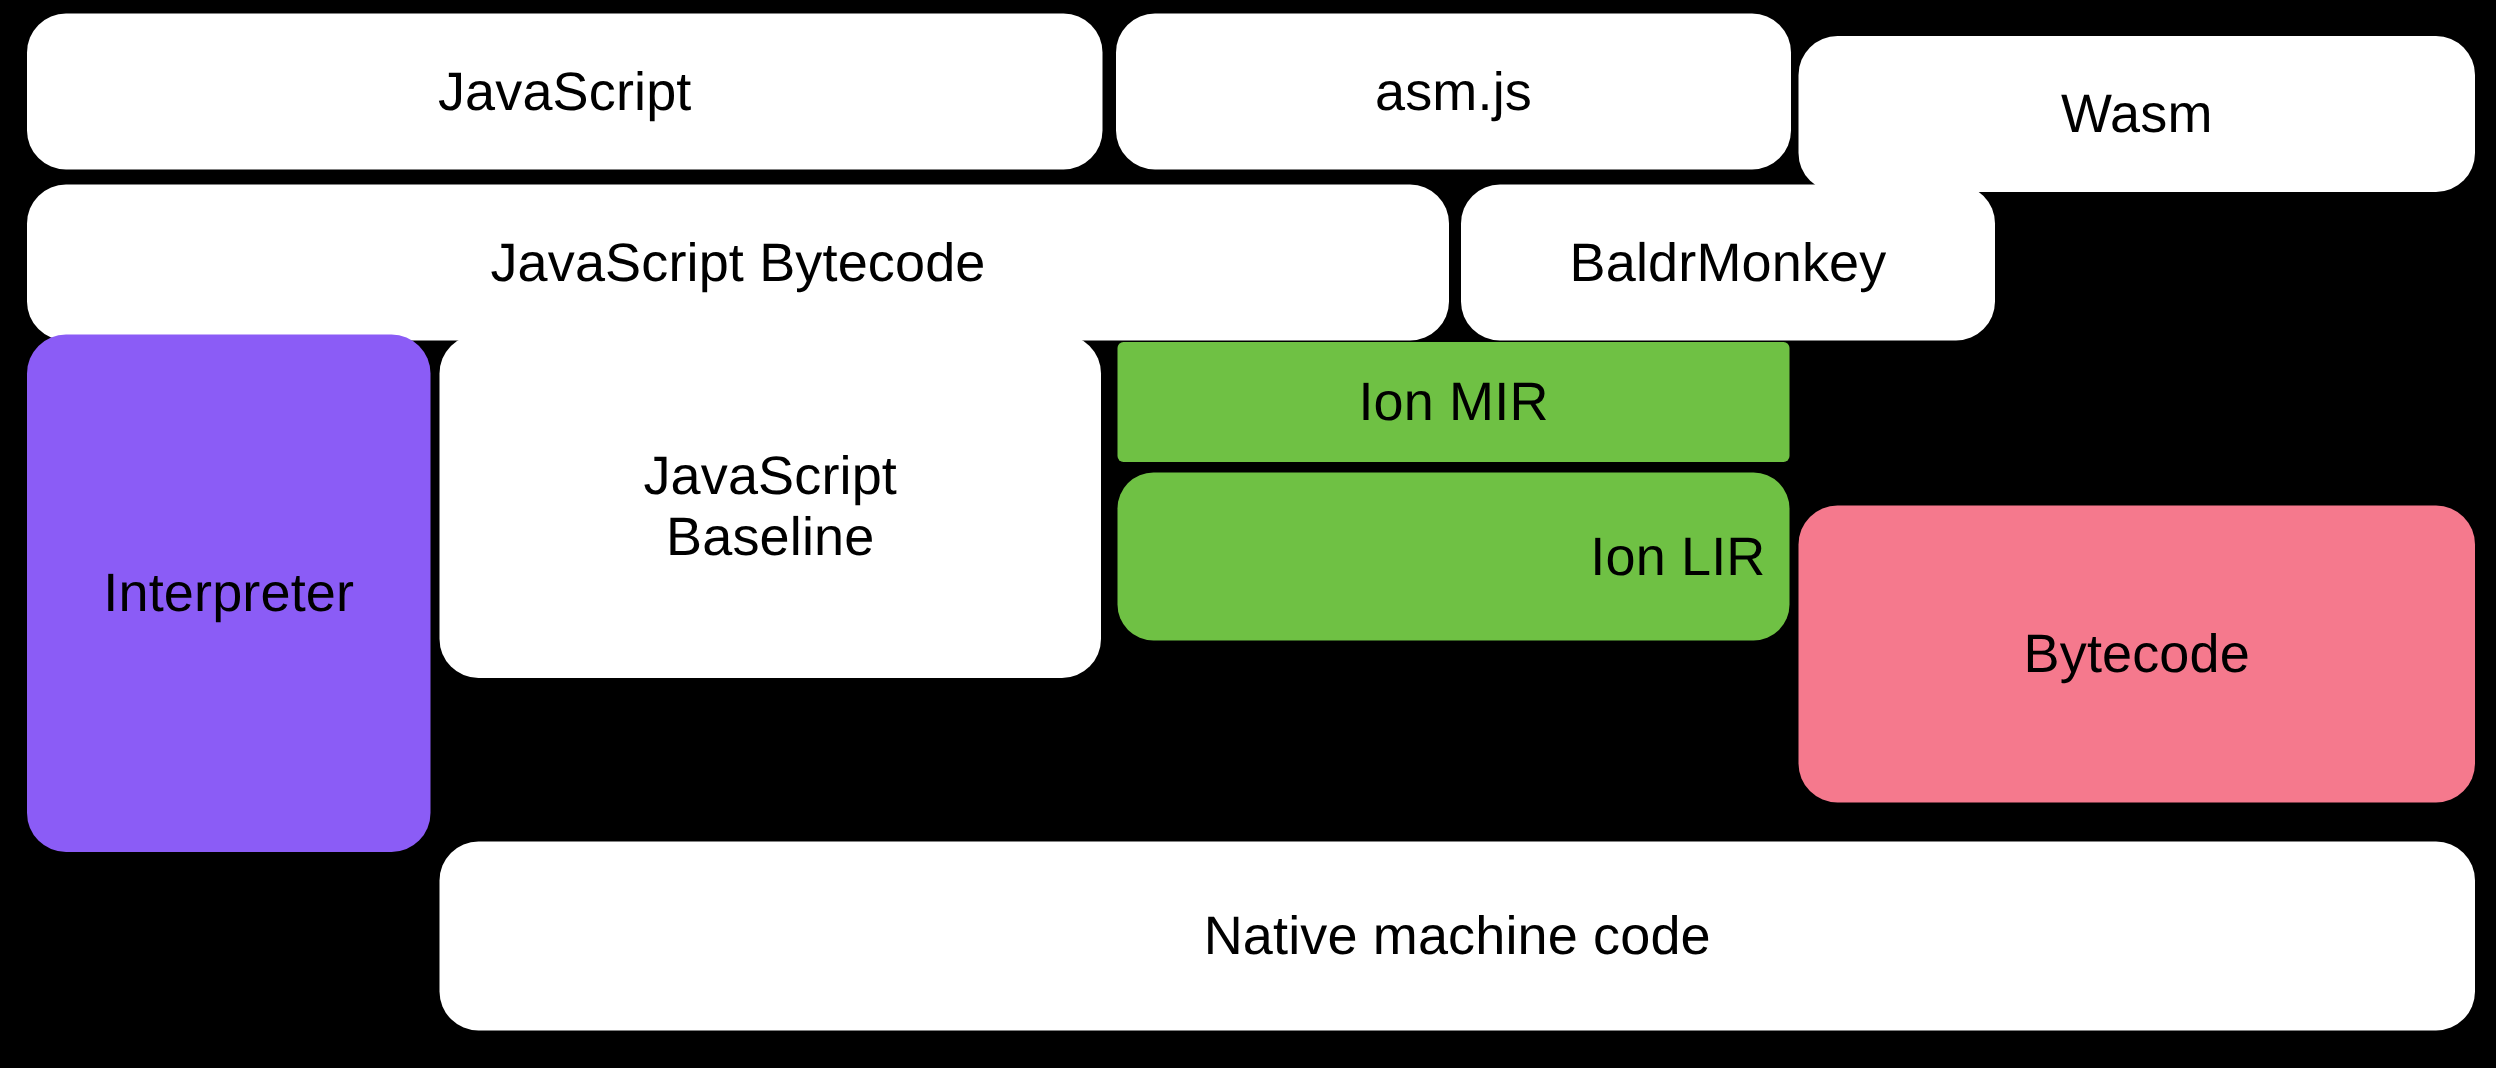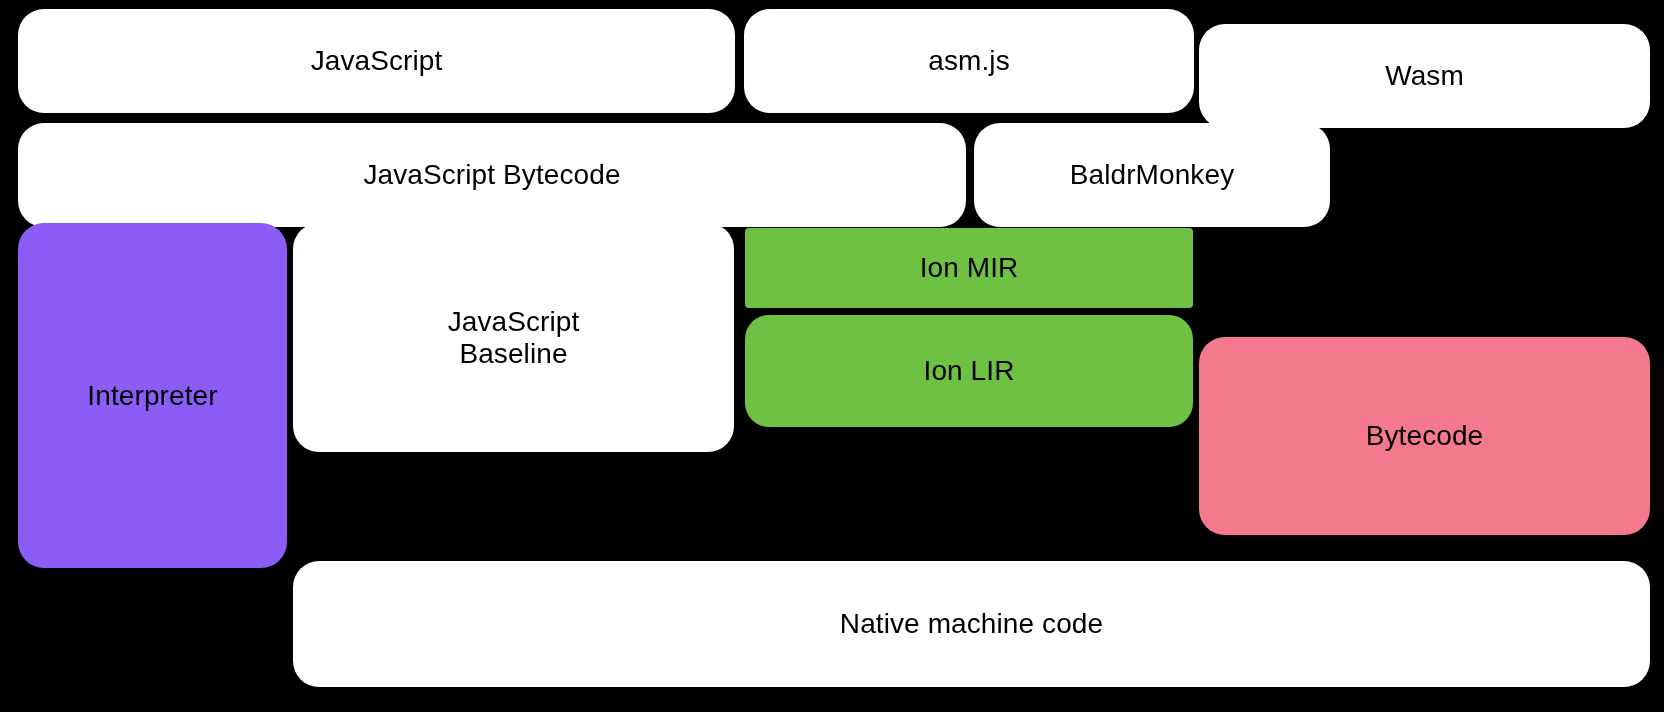--- a/index.html
+++ b/index.html
@@ -20,21 +20,21 @@
   }
   .node {
     position: absolute;
     box-sizing: border-box;
     display: flex;
     align-items: center;
     justify-content: center;
     text-align: center;
     border-radius: 26px;
     color: #000000;
-    font-size: 28px;
+    font-size: 36px;
     line-height: 1.12;
     letter-spacing: 0.1px;
     font-weight: 400;
     white-space: pre-line;
     padding: 2px 16px;
     user-select: none;
   }
   .fill-white { background: #FFFFFF; }
   .fill-gray  { background: #8b5cf6; }
   .fill-green { background: #6FC144; }
@@ -71,21 +71,21 @@
 
   <div class="node fill-white" style="left:293px; top:223px; width:441px; height:229px;">
     <span>JavaScript
 Baseline</span>
   </div>
 
   <div class="node fill-green" style="left:745px; top:228px; width:448px; height:80px; border-radius:4px;">
     <span>Ion MIR</span>
   </div>
 
-  <div class="node fill-green" style="left:745px; top:315px; width:448px; height:112px; border-radius:24px;">
+  <div class="node fill-green" style="left:745px; top:315px; width:448px; height:112px; border-radius:24px;justify-content:flex-end;">
     <span>Ion LIR</span>
   </div>
 
   <div class="node fill-pink" style="left:1199px; top:337px; width:451px; height:198px;">
     <span>Bytecode</span>
   </div>
 
 
   <div class="node fill-white" style="left:293px; top:561px; width:1357px; height:126px;">
     <span>Native machine code</span>

